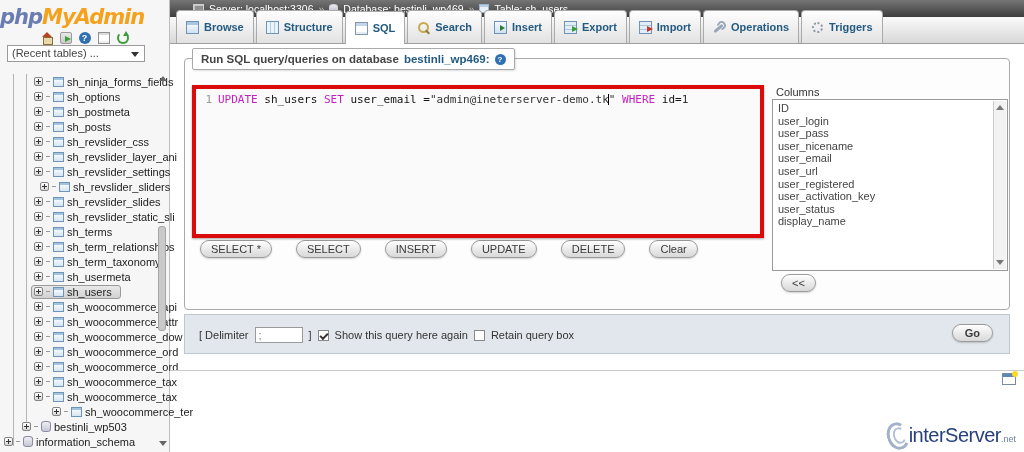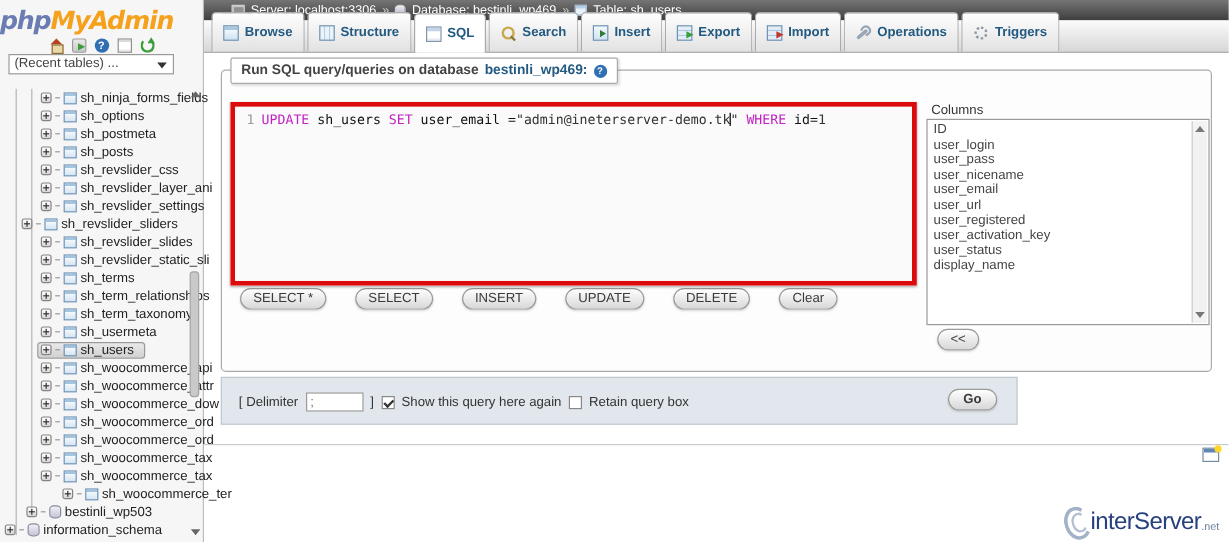--- a/index.html
+++ b/index.html
@@ -154,21 +154,21 @@
   #columns-box { position:absolute; left:772px; top:99px; width:236px; height:172px;
      background:#fff; border:1px solid #999; padding:2px 16px 2px 5px; overflow:hidden; }
   .col-item { font-size:11px; color:#444; line-height:12.6px; cursor:default; }
   #columns-scroll { position:absolute; right:1px; top:1px; bottom:1px; width:13px;
      background:#f2f2f2; border-left:1px solid #ccc; }
   #columns-scroll .scroll-up { left:2px; top:4px; border-bottom-color:#777; }
   #columns-scroll .scroll-down { left:2px; bottom:4px; border-top-color:#777; }
   #collapse-btn { position:absolute; left:781px; top:274px; }
 
   
-  #tools-footer { position:absolute; left:184px; top:314px; width:664px; height:40px;
+  #tools-footer { position:absolute; left:184px; top:314px; width:826px; height:40px;
      background:#e1e7ec; border:1px solid #c0c8cf; }
   .tools-line { position:absolute; left:14px; top:12px; display:flex; align-items:center;
      gap:6px; font-size:11px; color:#333; }
   #delimiter-input { width:48px; height:16px; border:1px solid #9a9a9a; background:#fff;
      font-size:11px; color:#777; padding:0 3px; font-family:"Liberation Sans", sans-serif; }
   .cb { width:11px; height:11px; background:#fff; border:1px solid #888; display:inline-block;
      position:relative; cursor:pointer; }
   .cb.checked::after { content:''; position:absolute; left:1px; top:2px; width:6px; height:3px;
      border-left:2px solid #333; border-bottom:2px solid #333; transform:rotate(-45deg); }
   #go-btn { position:absolute; right:16px; top:9px; padding:2px 12px; font-weight:bold; }
@@ -271,21 +271,21 @@
 
         <div class="tree-row" style="padding-left: 34px;">
           <span class="row-inner">
             <span class="expander"></span>
             <span class="connector"></span>
             <span class="node-icon icon-table-icon"></span>
             <span class="node-label">sh_revslider_settings</span>
           </span>
         </div>
 
-        <div class="tree-row" style="padding-left: 18px;">
+        <div class="tree-row" style="padding-left: 40px;">
           <span class="row-inner">
             <span class="expander"></span>
             <span class="connector"></span>
             <span class="node-icon icon-table-icon"></span>
             <span class="node-label">sh_revslider_sliders</span>
           </span>
         </div>
 
         <div class="tree-row" style="padding-left: 34px;">
           <span class="row-inner">

